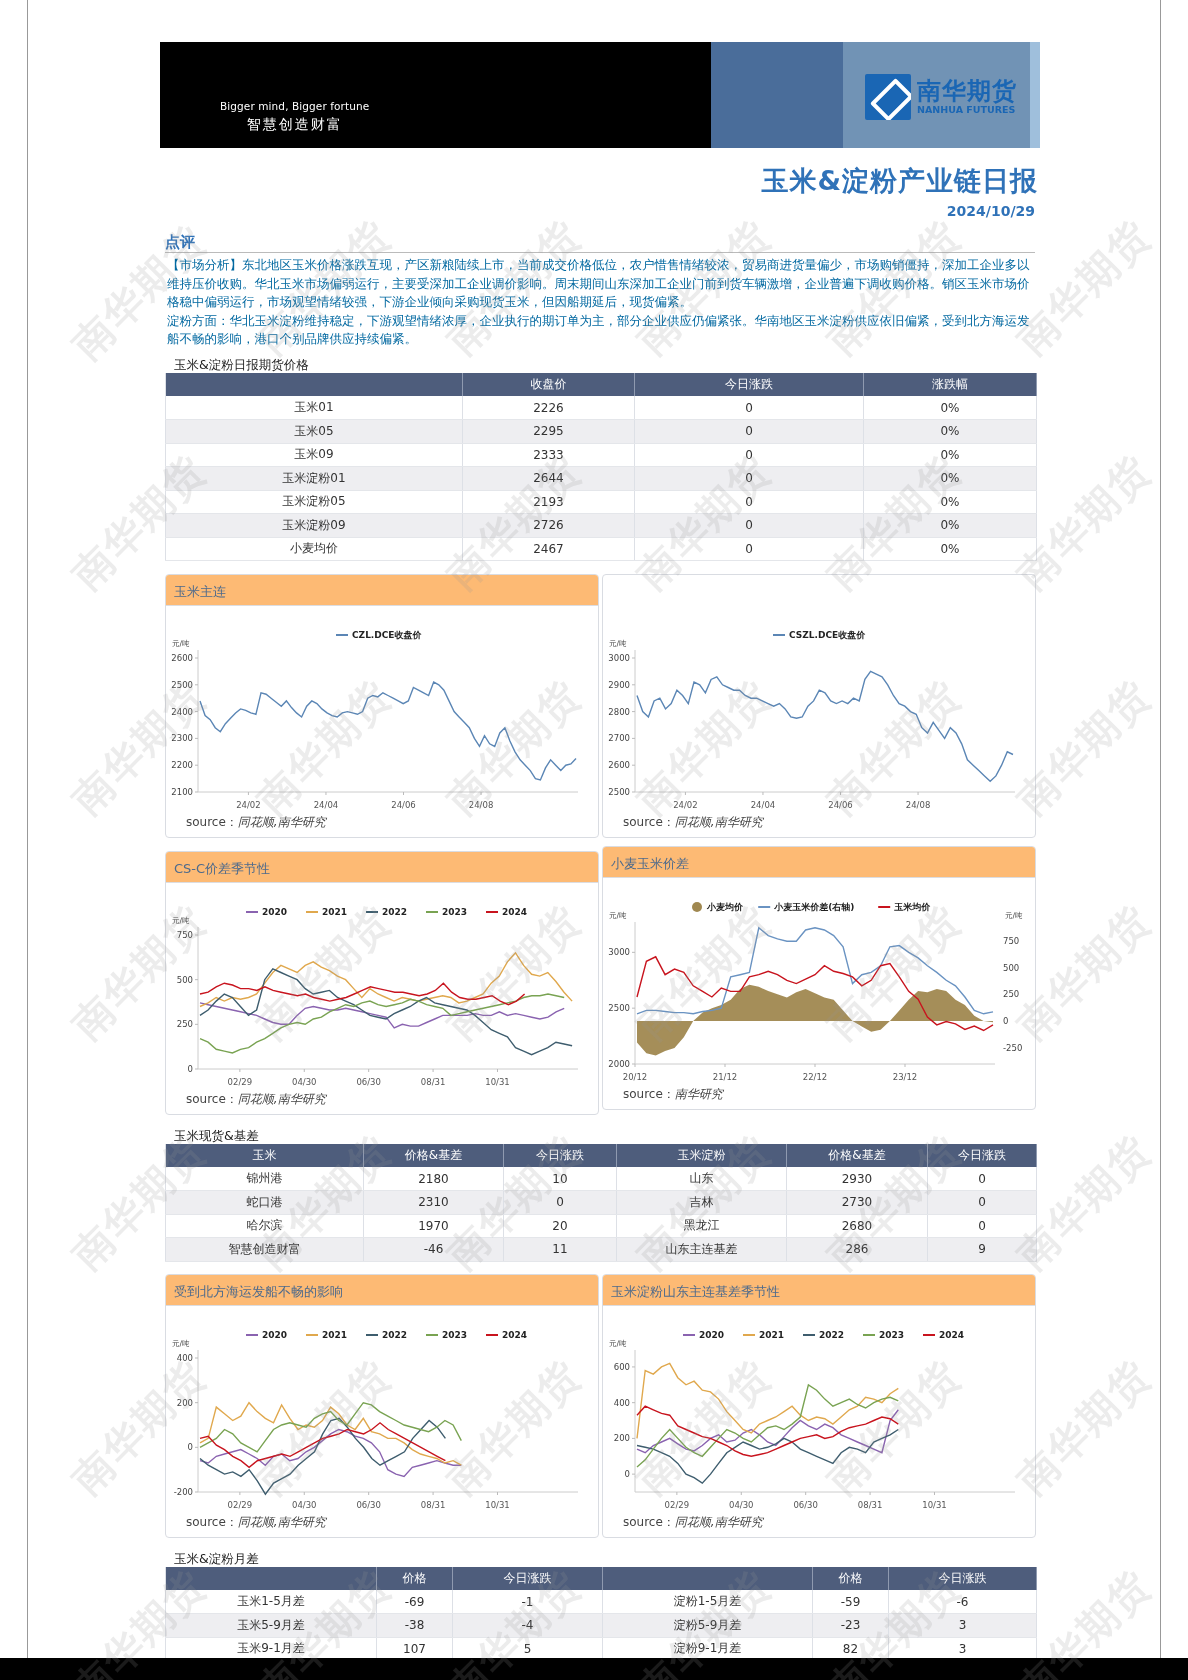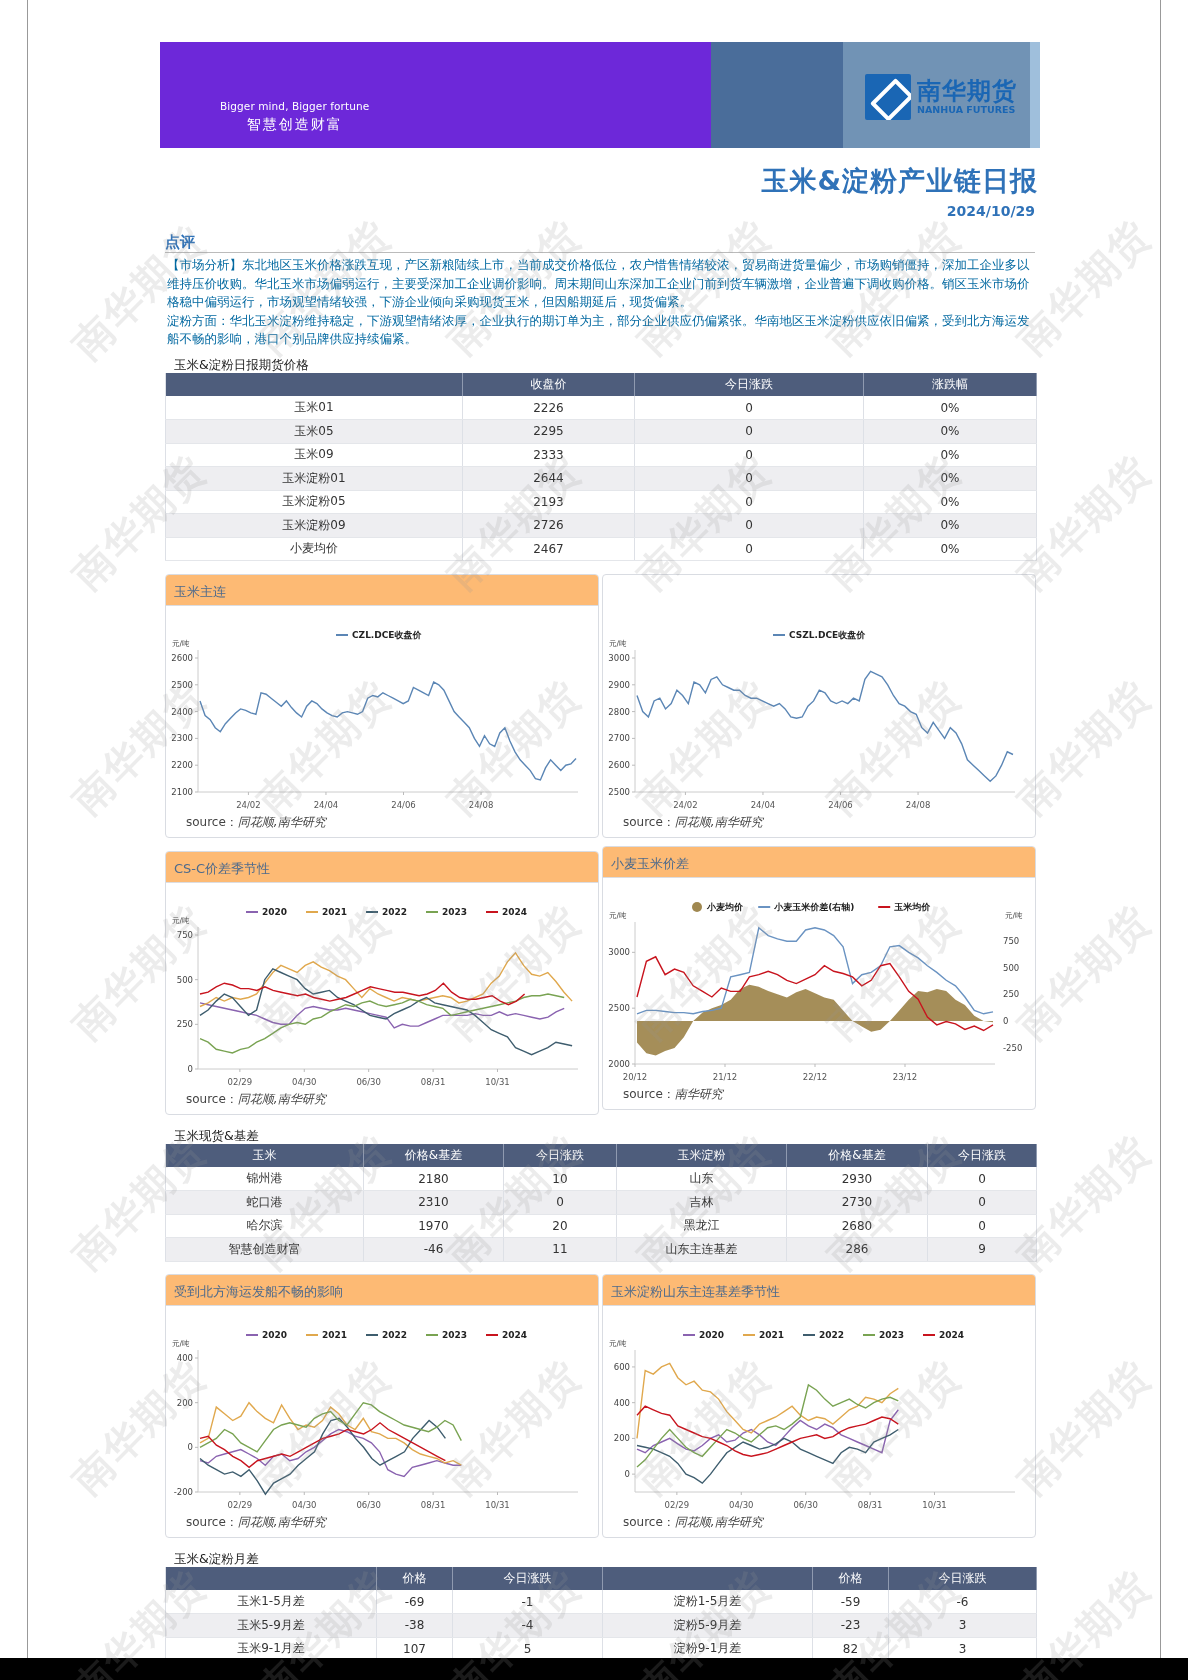--- a/index.html
+++ b/index.html
@@ -1,21 +1,21 @@
 <!DOCTYPE html>
 <html><head>
 <meta charset="utf-8">
 <style>
 *{box-sizing:border-box;margin:0;padding:0}
 html,body{width:1188px;height:1680px;background:#fff;overflow:hidden}
 body{font-family:"DejaVu Sans","Liberation Sans",sans-serif;color:#222;position:relative}
 .page-border{position:absolute;left:27px;top:0;width:1134px;height:1658px;border-left:1px solid #999;border-right:1px solid #999}
 .bottom-bar{position:absolute;left:0;top:1658px;width:1188px;height:22px;background:#000}
 .banner{position:absolute;left:160px;top:42px;width:878px;height:106px;display:flex}
-.banner .b1{width:551px;background:#6d28d9;position:relative}
+.banner .b1{width:551px;background:#000000;position:relative}
 .banner .b2{width:132px;background:#4a6d9a}
 .banner .b3{width:195px;background:#7193b5;position:relative}
 .banner .b4{position:absolute;right:-2px;top:0;width:10px;height:106px;background:#9fbfdc}
 .tagline{position:absolute;left:60px;top:58px;color:#fff;text-align:center}
 .tagline .en{font-size:10.5px;letter-spacing:0.1px}
 .tagline .cn{font-size:14px;margin-top:4px;letter-spacing:2px}
 .logo{position:absolute;left:22px;top:32px;display:flex;align-items:center}
 .logo .mark{width:46px;height:46px;background:#1a66b4;border-radius:2px;position:relative;overflow:hidden}
 .logo .mark:before{content:"";position:absolute;left:9px;top:13px;width:28px;height:18px;border:4px solid #fff;transform:rotate(-45deg);border-radius:2px}
 .logo .txt{margin-left:6px}

